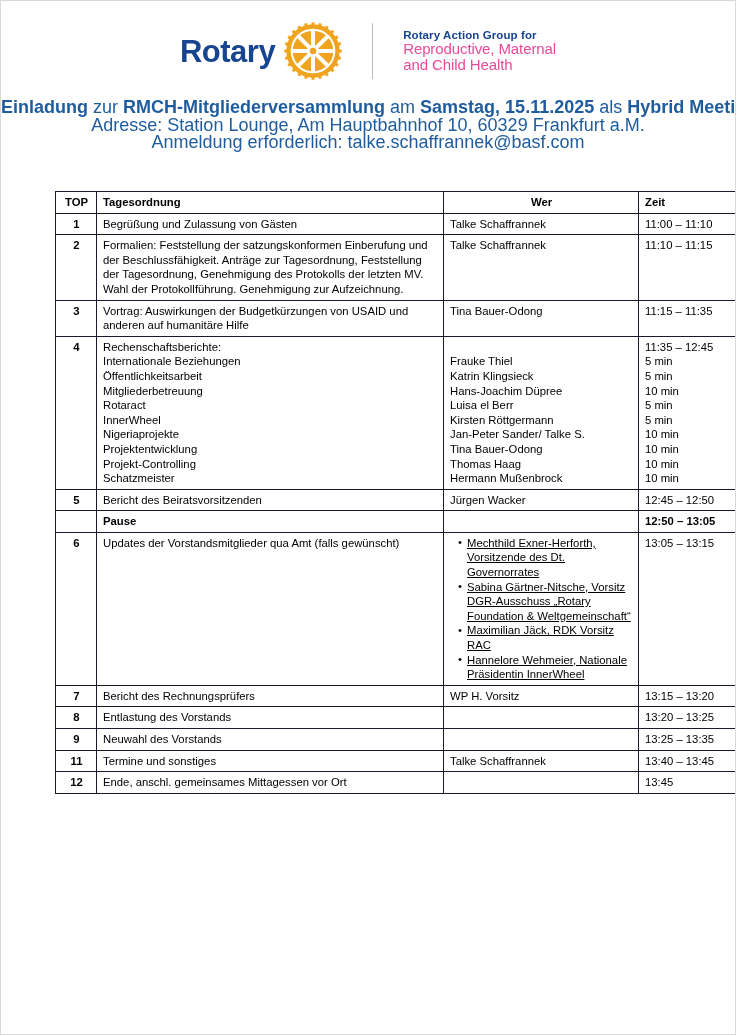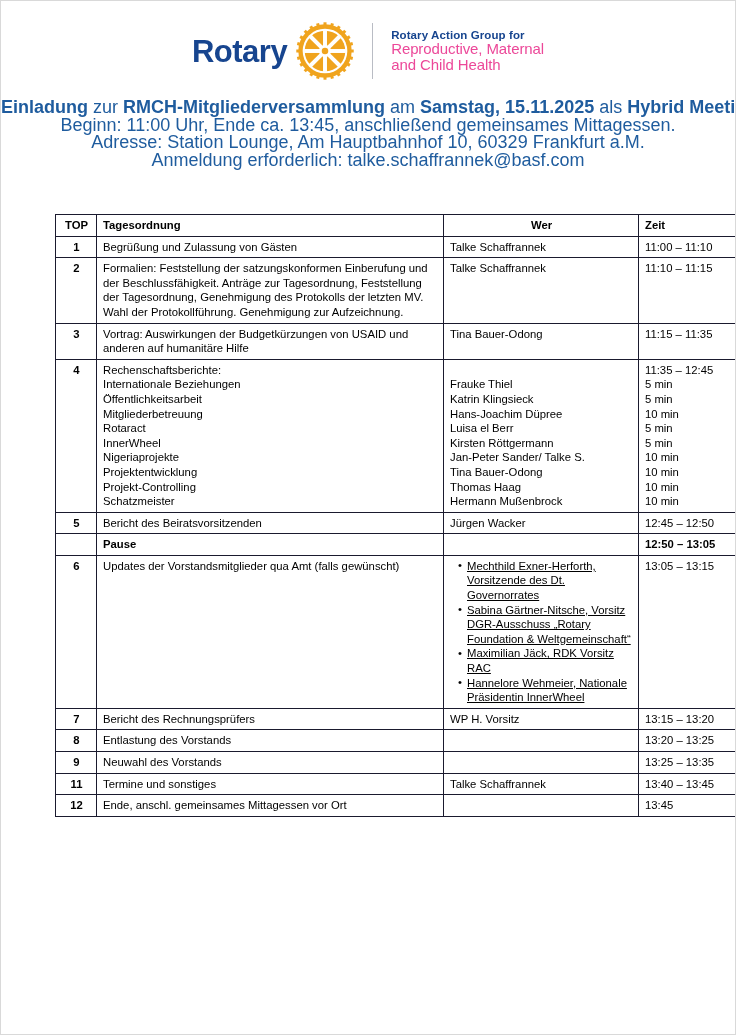--- a/index.html
+++ b/index.html
@@ -17,21 +17,21 @@
     box-sizing: border-box;
     font-family: "Liberation Sans", sans-serif;
     overflow: hidden;
   }
 
   
   .logo-band {
     display: flex;
     align-items: center;
     justify-content: center;
-    gap: 4px;
+    gap: 16px;
     padding-top: 22px;
     height: 78px;
     box-sizing: border-box;
   }
   .rotary-lockup {
     display: flex;
     align-items: center;
     gap: 9px;
   }
   .rotary-word {
@@ -72,21 +72,21 @@
     line-height: 17.5px;
     margin-top: 20px;
   }
   .intro div { white-space: nowrap; }
   .intro b { font-weight: bold; }
 
   
   .table-wrap {
     position: absolute;
     left: 35px;
-    top: 213px;
+    top: 190px;
     width: 680px;
     padding-left: 19px;
   }
   table.agenda {
     border-collapse: collapse;
     width: 680px;
     table-layout: fixed;
     font-size: 11.3px;
     color: #000000;
   }
@@ -209,21 +209,20 @@
       <div class="rag-text">
         <div class="rag-line1">Rotary Action Group for</div>
         <div class="rag-line2">Reproductive, Maternal</div>
         <div class="rag-line3">and Child Health</div>
       </div>
     </div>
   </div>
 
   <div class="intro">
     <div><b>Einladung</b><span> zur </span><b>RMCH-Mitgliederversammlung</b><span> am </span><b>Samstag, 15.11.2025</b><span> als </span><b>Hybrid Meeting</b></div>
-    <div>Beginn: 11:00 Uhr, Ende ca. 13:45, anschließend gemeinsames Mittagessen.</div>
     <div>Adresse: Station Lounge, Am Hauptbahnhof 10, 60329 Frankfurt a.M.</div>
     <div>Anmeldung erforderlich: talke.schaffrannek@basf.com</div>
   </div>
 
   <div class="table-wrap">
     <table class="agenda">
       <colgroup>
         <col class="c-top">
           <col class="c-item">
           <col class="c-who">

